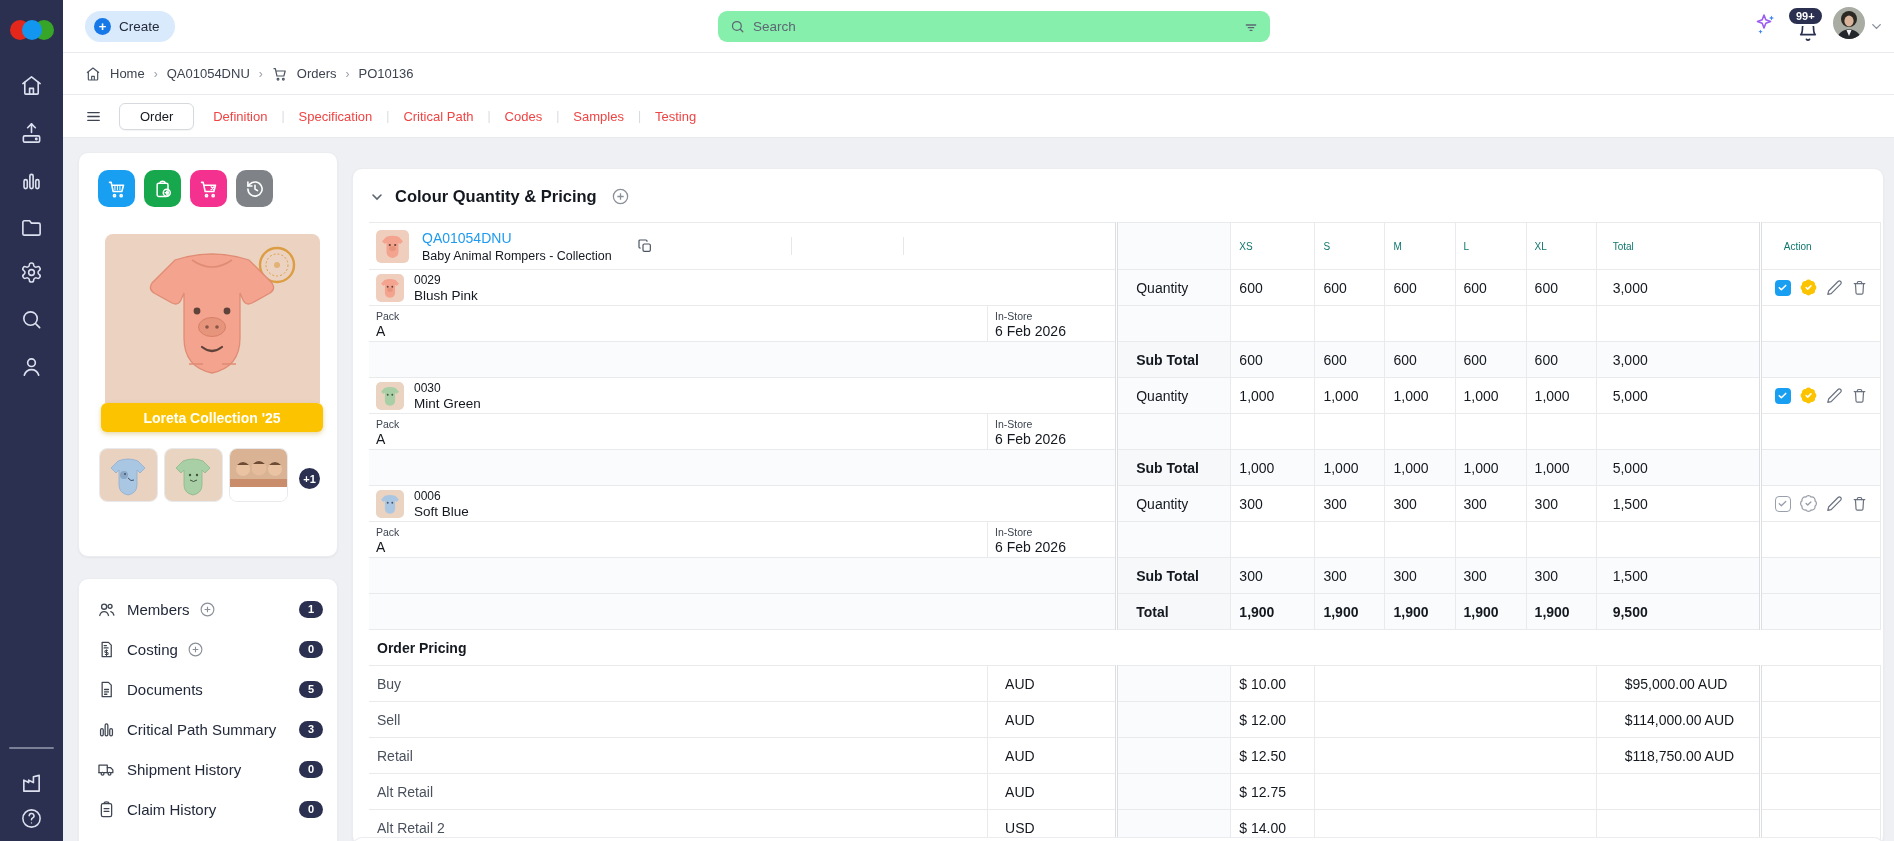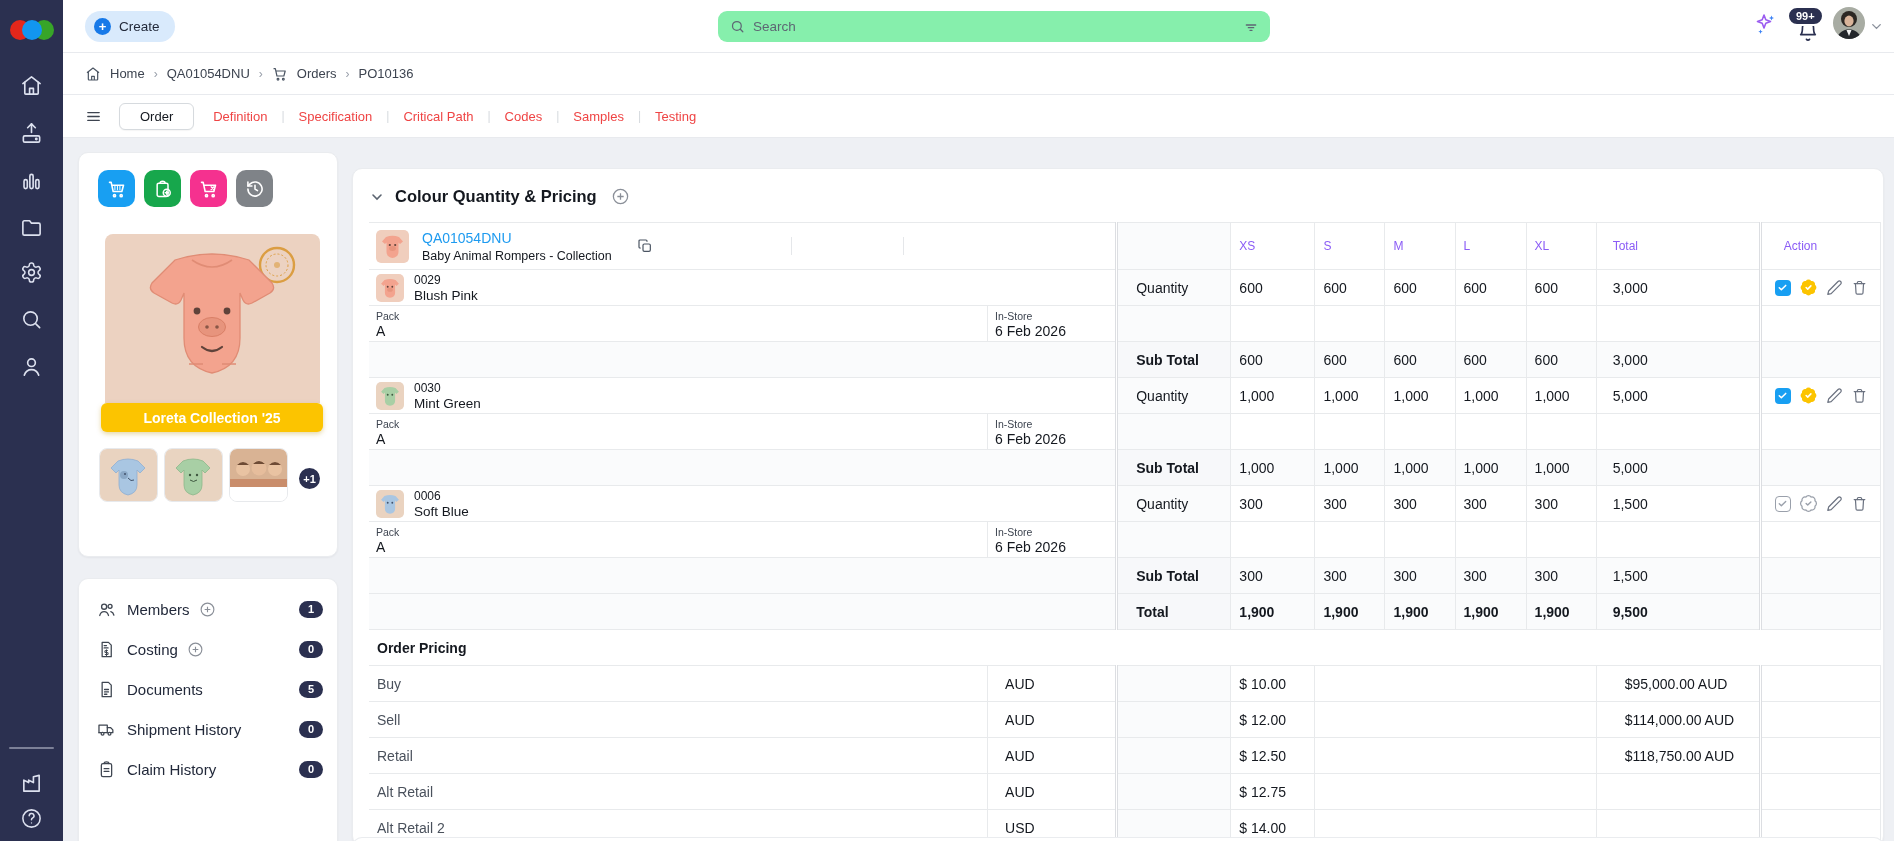--- a/index.html
+++ b/index.html
@@ -73,21 +73,21 @@
   .sechead .title { font-size:16.5px; font-weight:700; color:#14181f; }
   .sechead .plus { color:#8a8f98; cursor:pointer; margin-left:4px; }
 
   table.qt { position:absolute; left:16px; top:53px; border-collapse:collapse; table-layout:fixed; width:1512px; font-size:14px; color:#14181f; }
   .qt td { height:36px; vertical-align:middle; border-bottom:1px solid #e8eaec; overflow:hidden; white-space:nowrap; }
   .qt tr.prodrow td { height:47px; border-top:1px solid #e8eaec; }
   .qt td.lblcol { border-left:3px double #dcdee2; border-right:1px solid #e8eaec; background:#fafbfc; padding-left:18px; font-weight:500; }
   .qt td.sz { border-right:1px solid #e8eaec; padding-left:8px; }
   .qt td.tot { border-right:none; padding-left:16px; }
   .qt td.act { border-left:3px double #dcdee2; border-right:1px solid #e8eaec; padding-left:13px; }
-  .qt td.hdrtxt { font-size:12px; font-weight:400; color:#8b5cf6; }
+  .qt td.hdrtxt { font-size:10px; font-weight:400; color:#0f766e; }
   .qt tr.subrow td, .qt tr.totalrow td { background:#fafbfc; }
   .qt tr.subrow td.lblcol, .qt tr.totalrow td.lblcol { font-weight:700; background:#f7f8fa; }
   .qt tr.totalrow td.sz, .qt tr.totalrow td.tot { font-weight:600; }
   .qt td.desc { padding-left:7px; position:relative; }
   .hsep { position:absolute; width:1px; height:18px; background:#e5e7ea; top:14px; }
   .prodinfo { display:flex; align-items:center; gap:13px; }
   .prodinfo .code { color:#1e9bf0; font-size:14px; font-weight:500; cursor:pointer; }
   .prodinfo .name { color:#14181f; font-size:12.5px; margin-top:3px; }
   .copy-ic { color:#4b5563; margin-left:12px; cursor:pointer; }
   .colorinfo { display:flex; align-items:center; gap:10px; }
@@ -370,20 +370,29 @@
     </div>
     <div class="side-item">
       <svg class="ic" viewBox="0 0 24 24" fill="none" stroke="currentColor" stroke-width="1.6" stroke-linecap="round" stroke-linejoin="round">
           <path d="M6.5 3h8l3.5 3.5V21h-11.5z"></path>
           <path d="M9.5 12h5M9.5 15h5M9.5 18h3"></path>
         </svg>
       <span class="lab">Documents</span>
       <span class="countbadge">5</span>
     </div>
     <div class="side-item">
+      <svg class="ic" viewBox="0 0 24 24" fill="none" stroke="currentColor" stroke-width="1.6">
+          <rect x="4.5" y="11" width="3.4" height="9" rx="1.7"></rect>
+          <rect x="10.3" y="5" width="3.4" height="15" rx="1.7"></rect>
+          <rect x="16.1" y="11" width="3.4" height="9" rx="1.7"></rect>
+        </svg>
+      <span class="lab">Critical Path Summary</span>
+      <span class="countbadge">3</span>
+    </div>
+    <div class="side-item">
       <svg class="ic" viewBox="0 0 24 24" fill="none" stroke="currentColor" stroke-width="1.6" stroke-linecap="round" stroke-linejoin="round">
           <path d="M2.5 16V6.5H13V16"></path>
           <path d="M13 9.5h4l3 3V16h-2.2"></path>
           <circle cx="7" cy="17.3" r="1.8"></circle>
           <circle cx="15.8" cy="17.3" r="1.8"></circle>
           <path d="M2.5 16h2.7M9 16h4.8"></path>
         </svg>
       <span class="lab">Shipment History</span>
       <span class="countbadge">0</span>
     </div>

